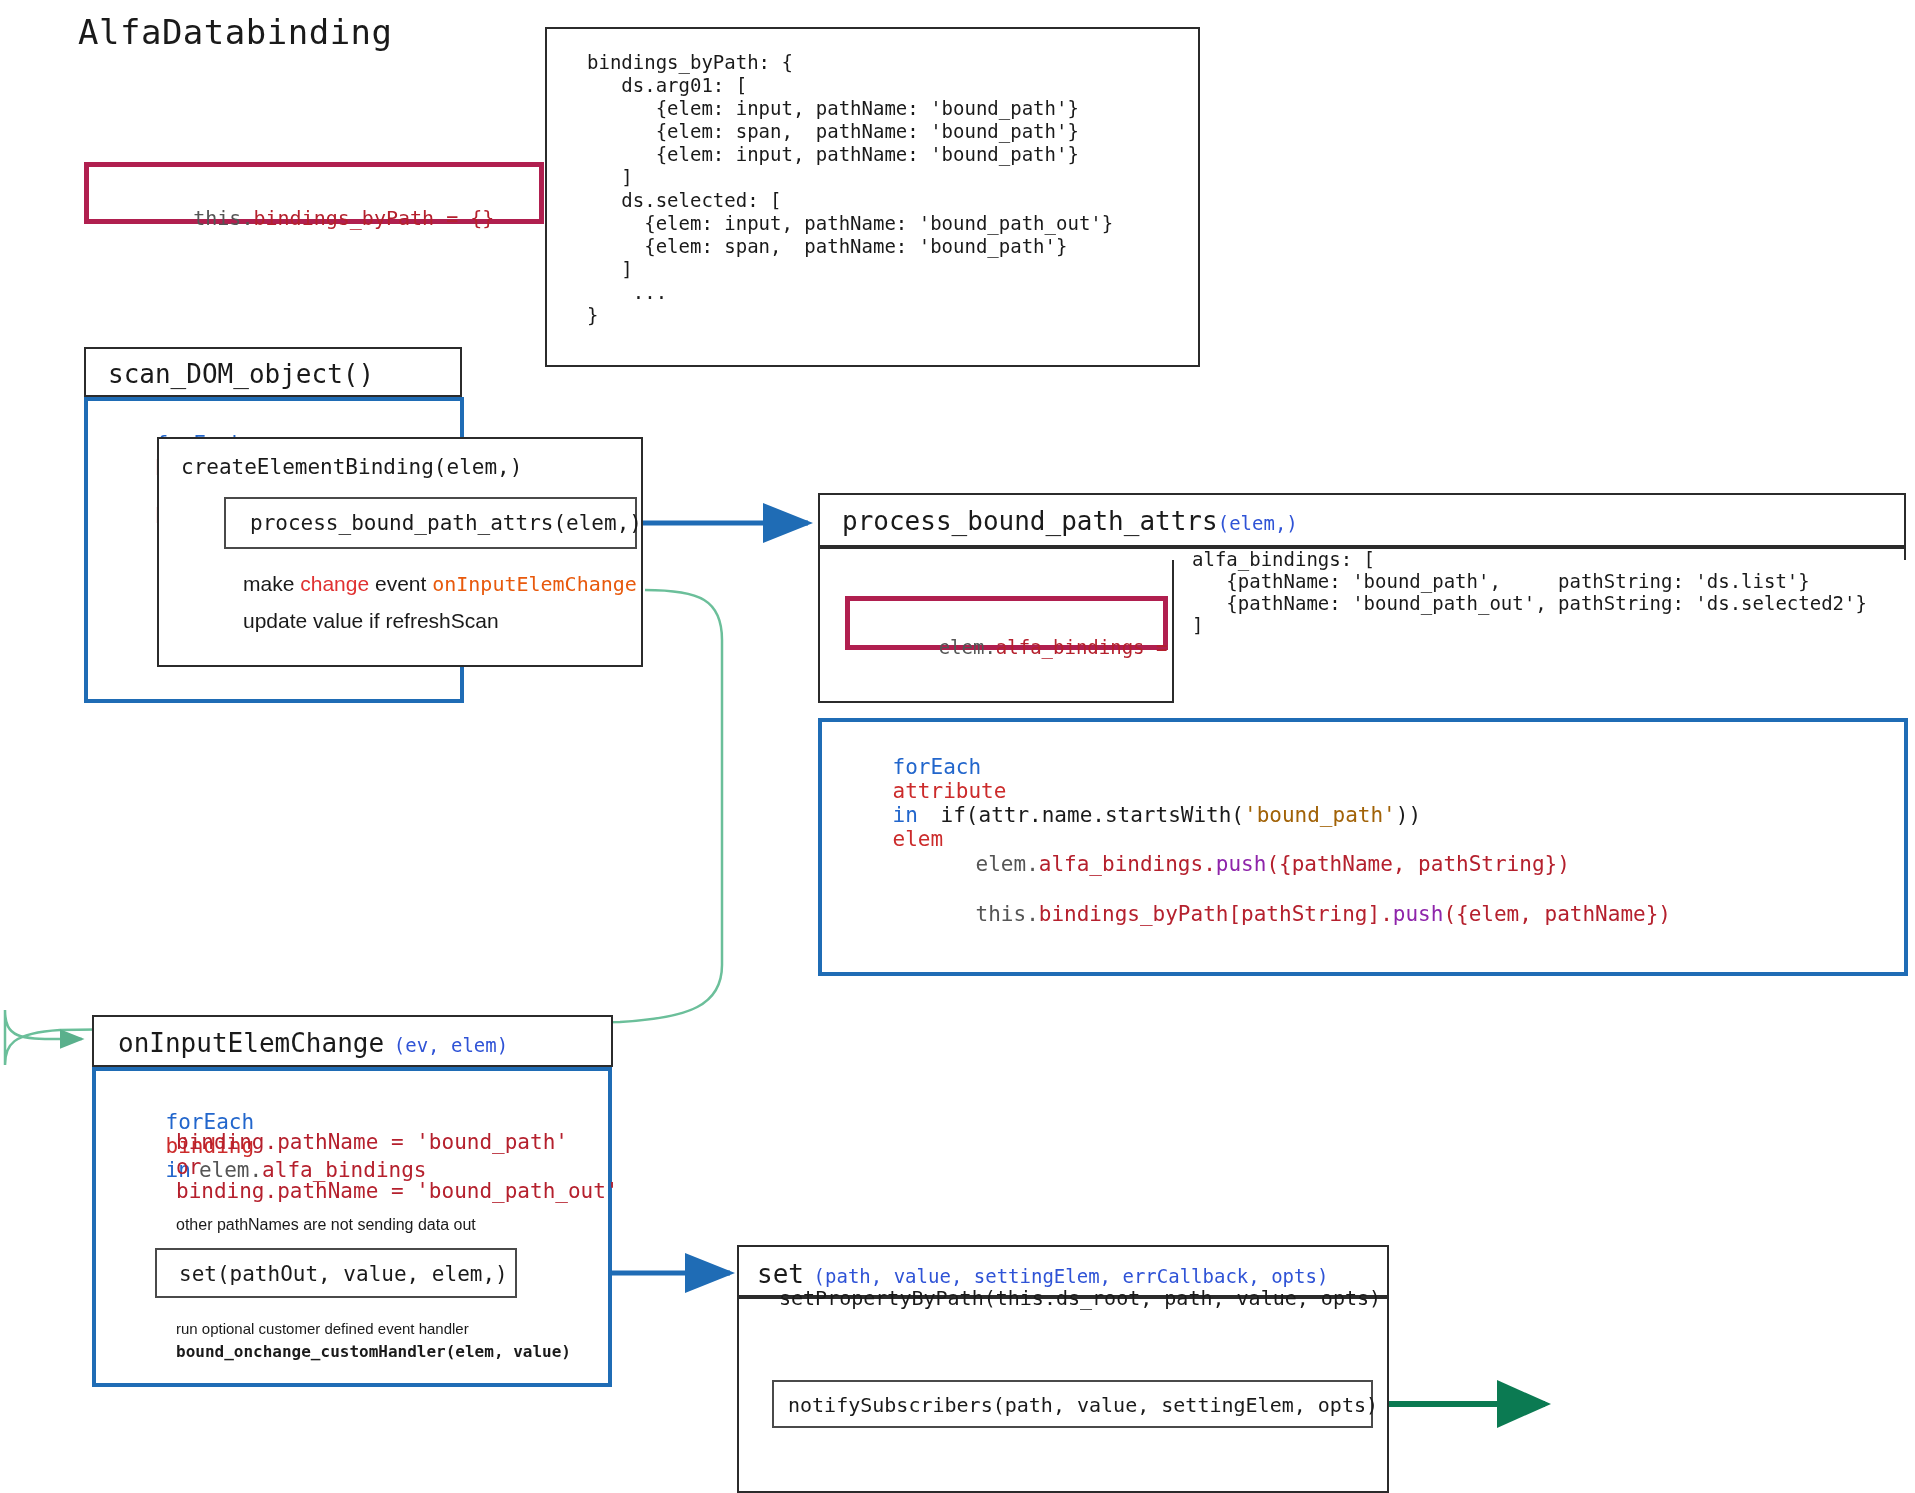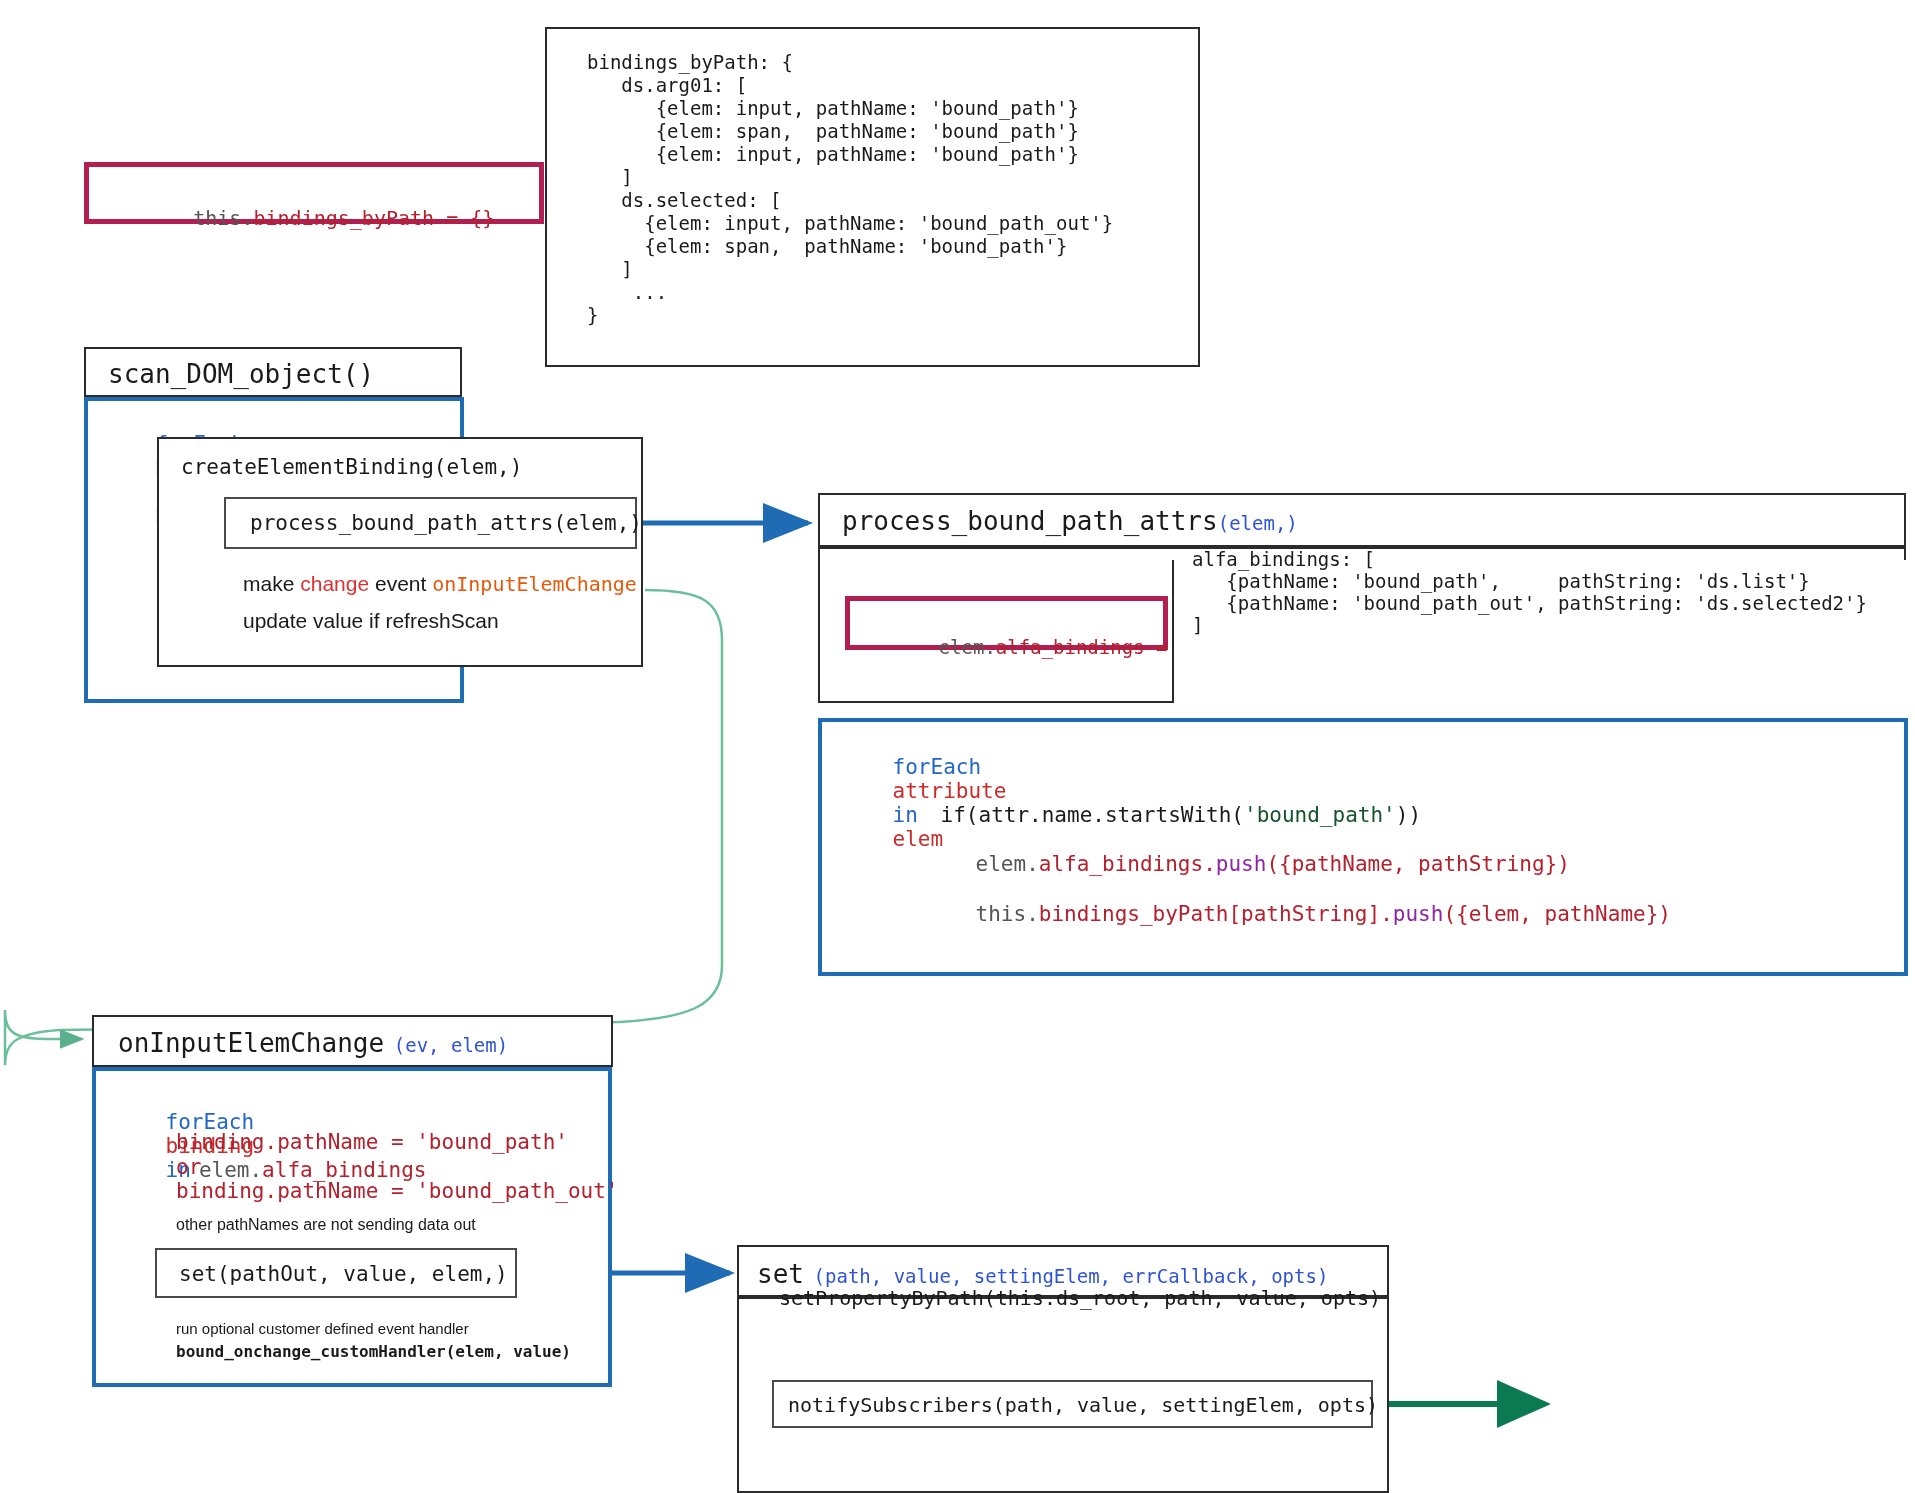--- a/index.html
+++ b/index.html
@@ -39,21 +39,21 @@
   }
   .sans {
     font-family: "Liberation Sans", sans-serif;
     color: #1a1a1a;
   }
 
   
   .kw     { color: #2266cc; }     
   .var    { color: #cc2b2b; }     
   .varmag { color: #b5202d; }     
-  .str    { color: #14532d; }
+  .str    { color: #a16207; }
   .fn     { color: #8e24aa; }
   .grey   { color: #555555; }
   .params { color: #2f53d6; }
   .orange { color: #e8590c; }
   .red    { color: #e03131; }
   .dark   { color: #1a1a1a; }
 
   svg.overlay {
     position: absolute; left: 0; top: 0;
     width: 1915px; height: 1493px;
@@ -88,20 +88,21 @@
              C 722 1005, 690 1018, 620 1022
              L 60 1030
              C 12 1033, 5 1045, 5 1065
              L 5 1010
              C 5 1038, 20 1039, 60 1039
              L 82 1039" fill="none" stroke="#6bbf9a" stroke-width="2.5" marker-end="url(#arrowGreenLight)"></path>
 
     <line x1="1372" y1="1404" x2="1545" y2="1404" stroke="#0b7a52" stroke-width="6" marker-end="url(#arrowGreenDark)"></line>
   </svg>
 
+  <div class="abs" id="page-title">AlfaDatabinding</div>
 
   <div class="abs box-red" style="left:84px; top:162px; width:460px; height:62px;">
     <div class="code abs" style="left:32px; top:15px; font-size:20px;">
       <span class="grey">this.</span><span class="varmag">bindings_byPath = {}</span>
     </div>
   </div>
 
   <div class="abs box-black" style="left:545px; top:27px; width:655px; height:340px;">
     <div class="code abs" style="left:40px; top:22px; font-size:19px; line-height:23px;">bindings_byPath: {
    ds.arg01: [

